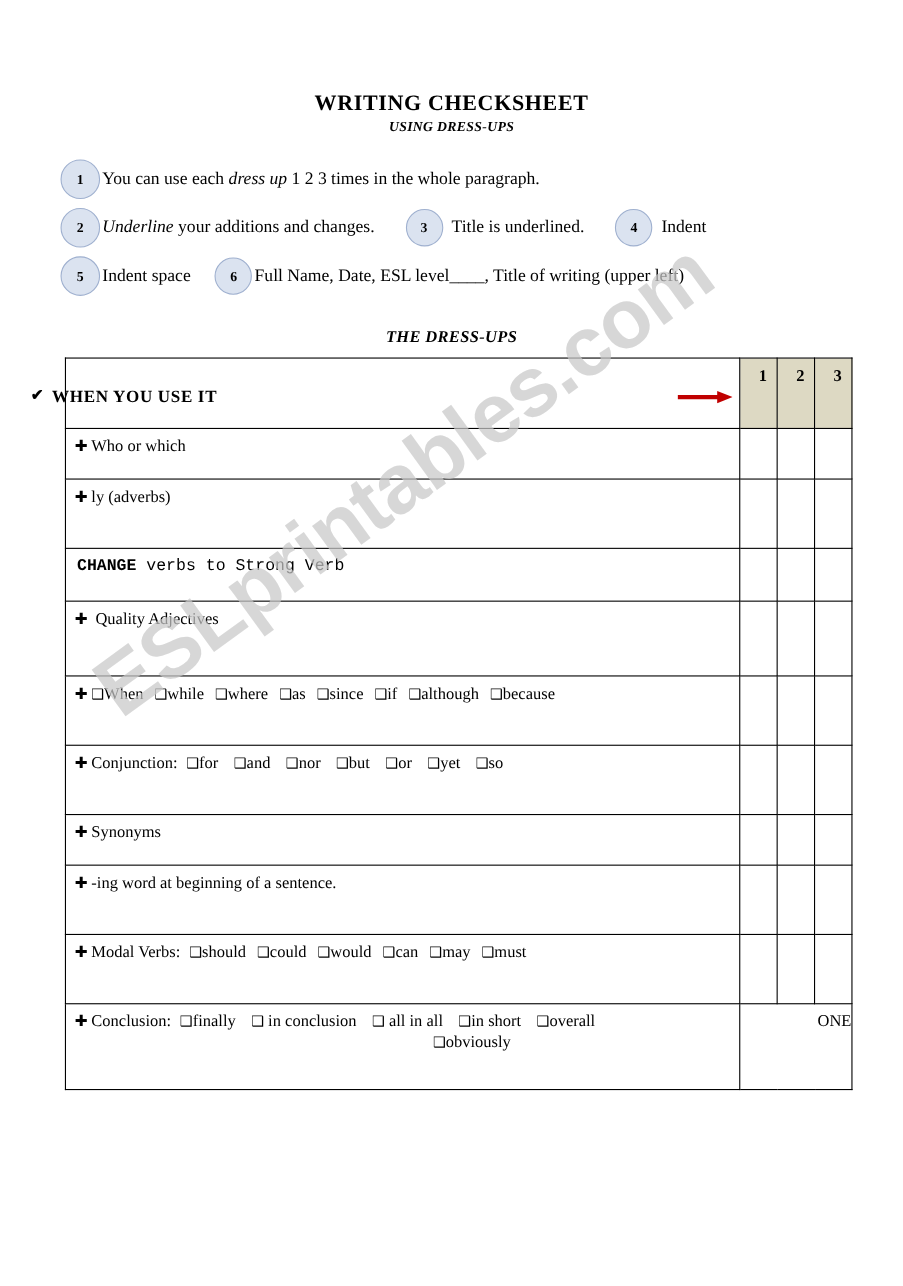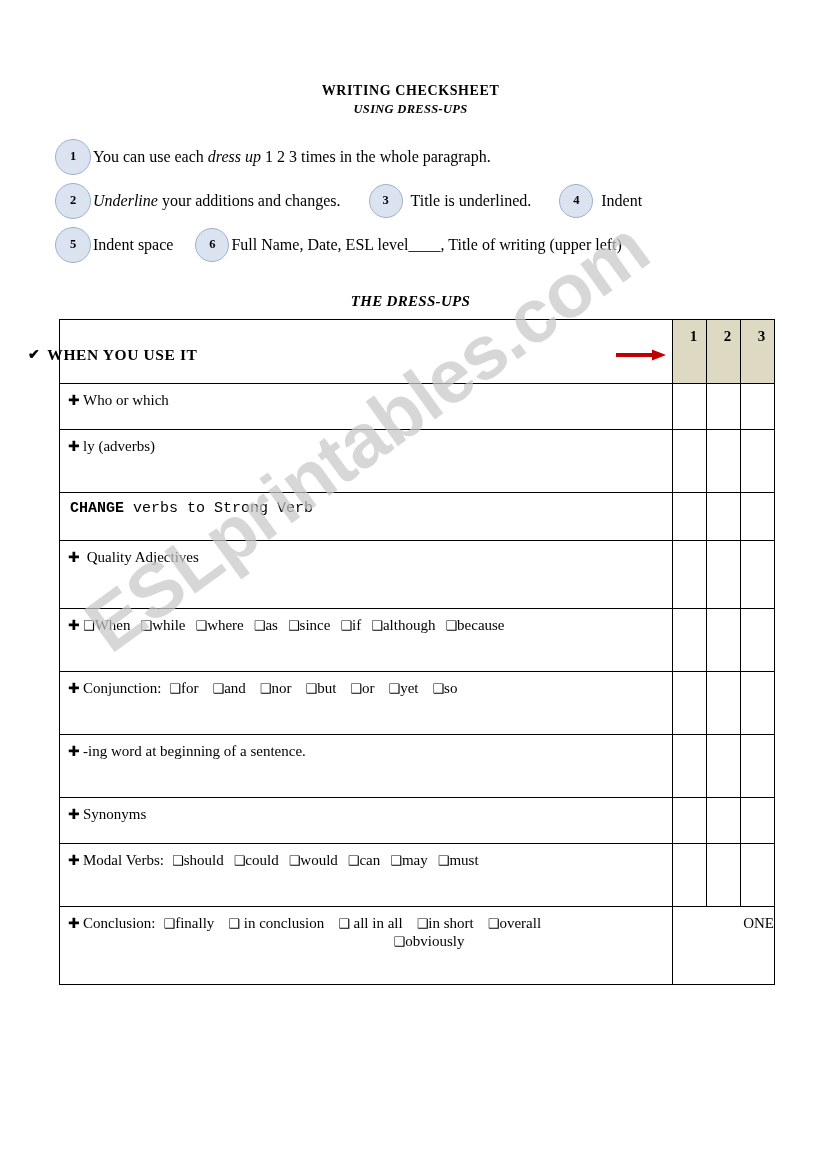--- a/index.html
+++ b/index.html
@@ -47,21 +47,21 @@
     position: relative;
     z-index: 1;
     padding: 0;
   }
 
   .title-block {
     text-align: center;
     margin-top: 84px;
   }
   .doc-title {
-    font-size: 14px;
+    font-size: 20px;
     font-weight: bold;
     letter-spacing: 0.6px;
     line-height: 1.05;
   }
   .doc-subtitle {
     font-size: 12.5px;
     font-style: italic;
     font-weight: bold;
     letter-spacing: 0.3px;
     margin-top: 3px;
@@ -353,31 +353,31 @@
       <tr>
         <td class="row-main row-h-55">
           <span class="bullet">✚</span><span>Conjunction:</span><span style="margin-left: 8px;"><span class="opt opt-wide"><span class="cb">❑</span><span>for</span></span><span class="opt opt-wide"><span class="cb">❑</span><span>and</span></span><span class="opt opt-wide"><span class="cb">❑</span><span>nor</span></span><span class="opt opt-wide"><span class="cb">❑</span><span>but</span></span><span class="opt opt-wide"><span class="cb">❑</span><span>or</span></span><span class="opt opt-wide"><span class="cb">❑</span><span>yet</span></span><span class="opt opt-wide"><span class="cb">❑</span><span>so</span></span></span>
         </td>
         <td class="cell-num"></td>
         <td class="cell-num"></td>
         <td class="cell-num"></td>
       </tr>
 
       <tr>
+        <td class="row-main row-h-38">
+          <span class="bullet">✚</span><span>Synonyms</span>
+        </td>
+        <td class="cell-num"></td>
+        <td class="cell-num"></td>
+        <td class="cell-num"></td>
+      </tr>
+
+      <tr>
         <td class="row-main row-h-55">
           <span class="bullet">✚</span><span>-ing word at beginning of a sentence.</span>
-        </td>
-        <td class="cell-num"></td>
-        <td class="cell-num"></td>
-        <td class="cell-num"></td>
-      </tr>
-
-      <tr>
-        <td class="row-main row-h-38">
-          <span class="bullet">✚</span><span>Synonyms</span>
         </td>
         <td class="cell-num"></td>
         <td class="cell-num"></td>
         <td class="cell-num"></td>
       </tr>
 
       <tr>
         <td class="row-main row-h-55">
           <span class="bullet">✚</span><span>Modal Verbs:</span><span style="margin-left: 8px;"><span class="opt"><span class="cb">❑</span><span>should</span></span><span class="opt"><span class="cb">❑</span><span>could</span></span><span class="opt"><span class="cb">❑</span><span>would</span></span><span class="opt"><span class="cb">❑</span><span>can</span></span><span class="opt"><span class="cb">❑</span><span>may</span></span><span class="opt"><span class="cb">❑</span><span>must</span></span></span>
         </td>

